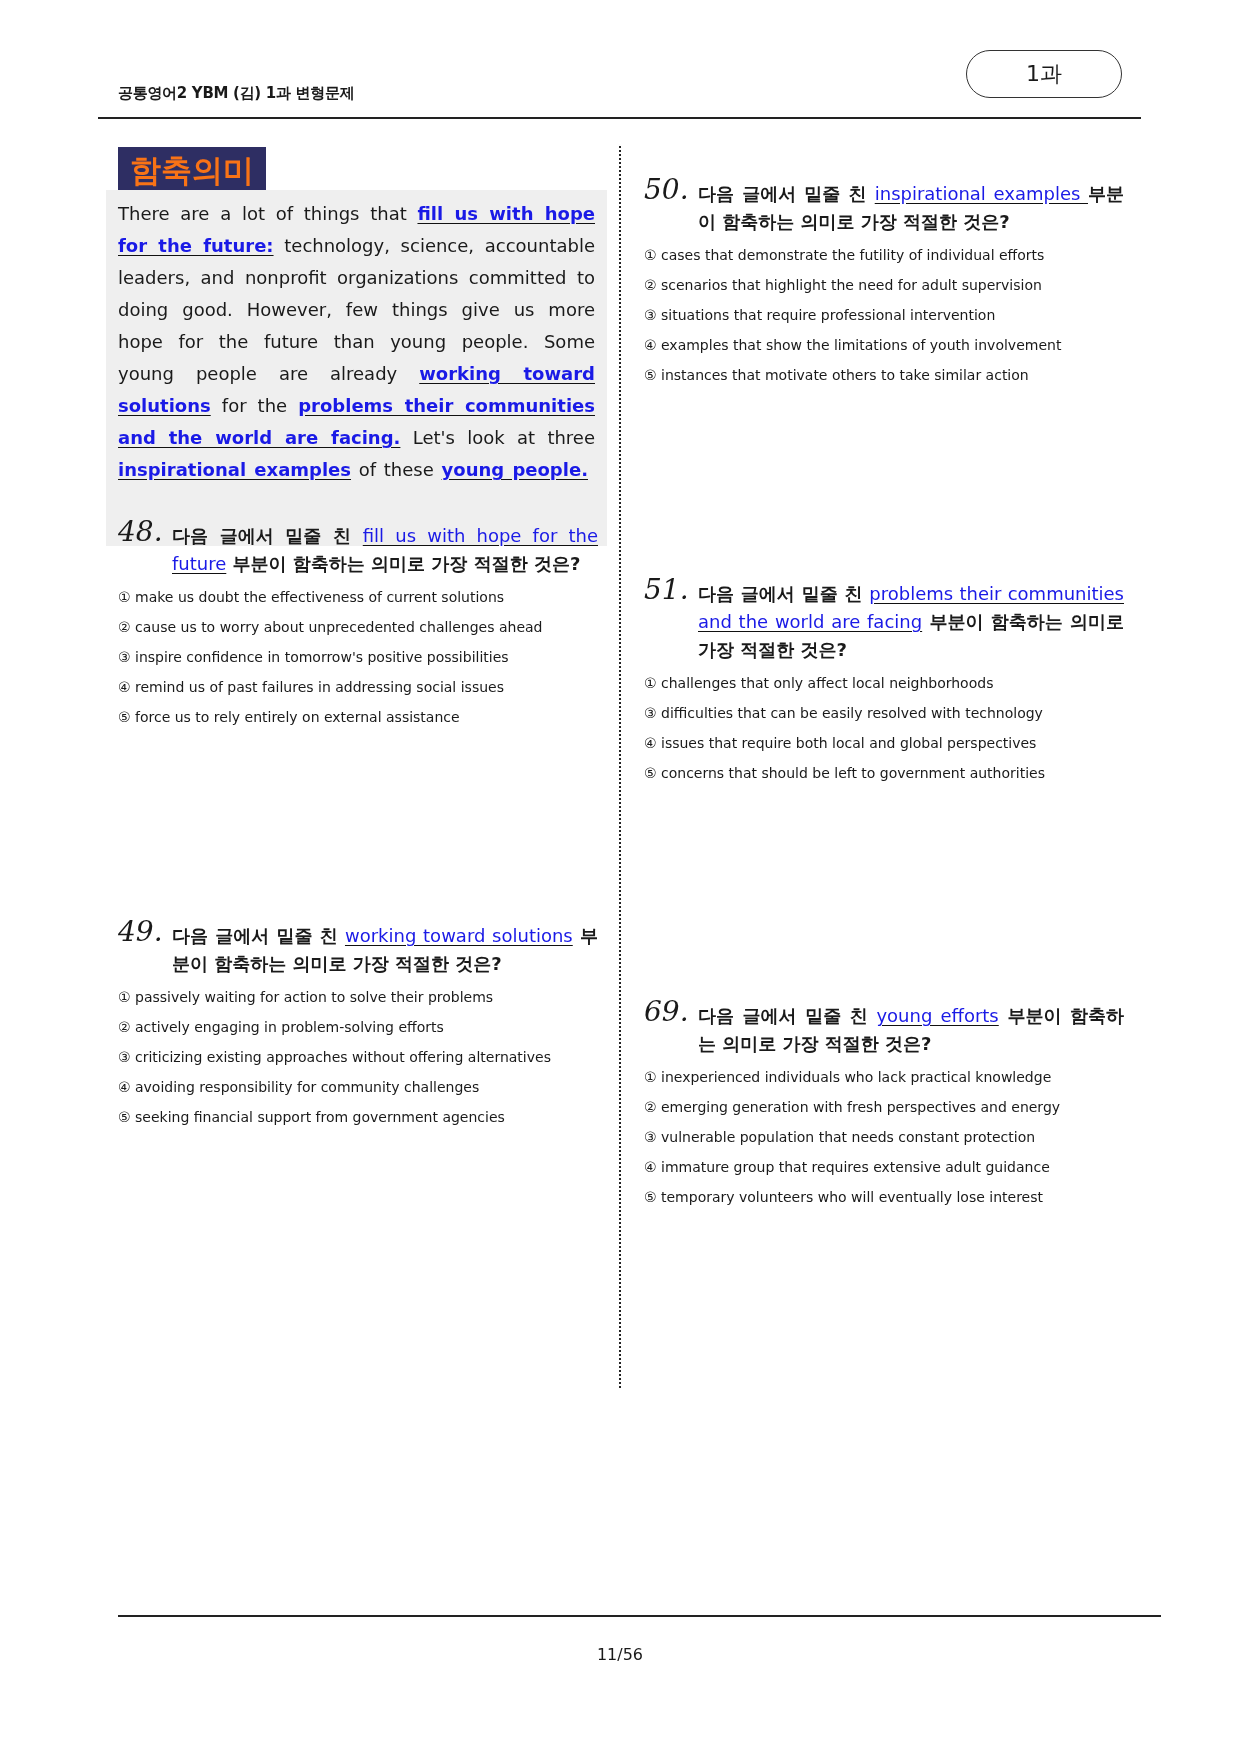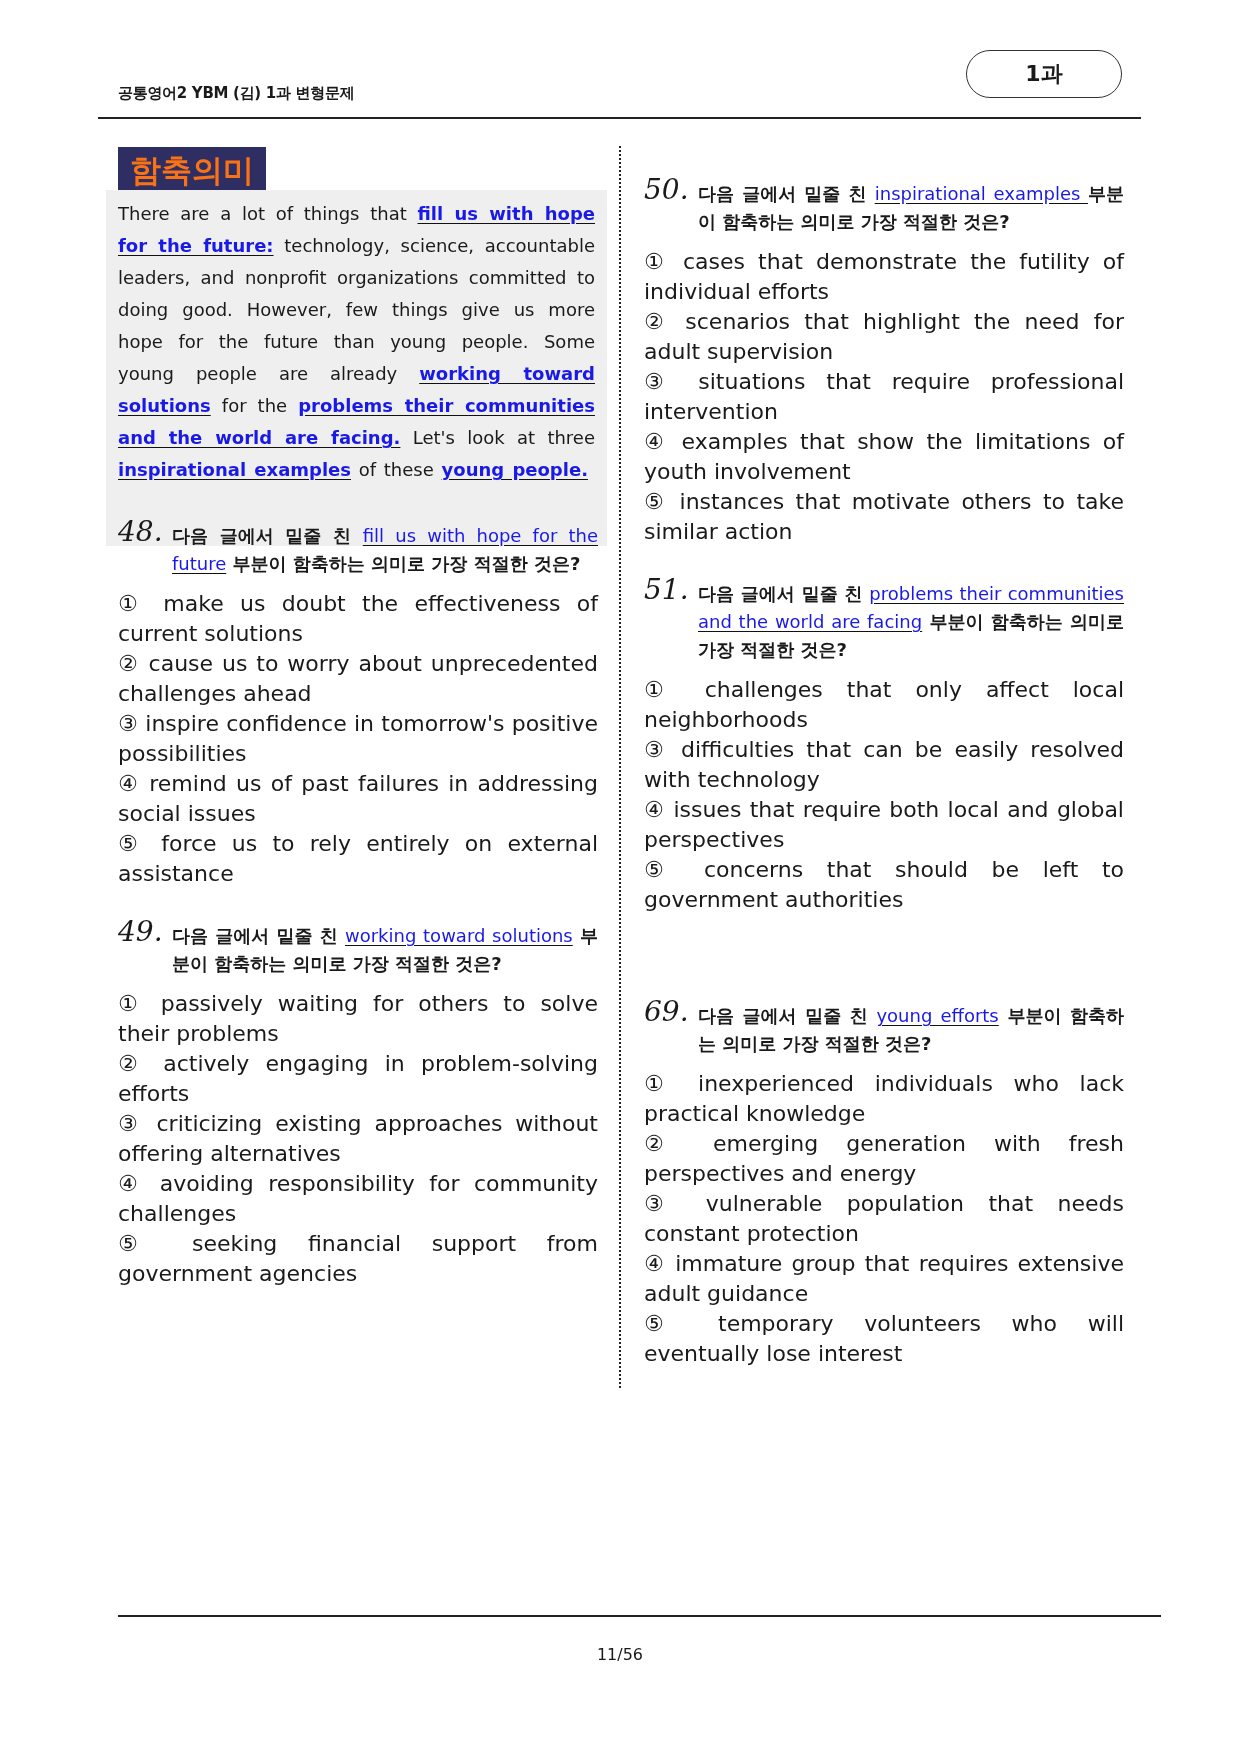--- a/index.html
+++ b/index.html
@@ -1,37 +1,37 @@
 <!DOCTYPE html>
 <html><head>
 <meta charset="utf-8">
 <style>
   html, body { margin: 0; padding: 0; background: #ffffff; }
   body { width: 1240px; height: 1752px; position: relative; overflow: hidden;
          font-family: "DejaVu Sans", "Liberation Sans", sans-serif; color: #1a1a1a; }
   .header-title { position: absolute; left: 118px; top: 84px; font-size: 15px; font-weight: bold; letter-spacing: -0.3px; }
   .lesson-badge { position: absolute; left: 966px; top: 50px; width: 154px; height: 46px;
                   border: 1px solid #333; border-radius: 24px; display: flex; align-items: center; justify-content: center;
-                  font-size: 22px; font-weight: bold; }
+                  font-size: 22px; font-weight: normal; }
   .header-rule { position: absolute; left: 98px; top: 117px; width: 1043px; height: 2px; background: #222; }
   .col-divider { position: absolute; left: 619px; top: 146px; height: 1242px; border-left: 2px dotted #222; }
 
   .section-tag { position: absolute; left: 118px; top: 147px; background: #2e2e63; color: #f97316;
                  font-size: 31px; font-weight: bold; padding: 2px 12px 2px 12px; height: 42px; line-height: 42px; }
   .passage { position: absolute; left: 106px; top: 190px; width: 501px; height: 356px; background: #efefef;
              box-sizing: border-box; padding: 8px 12px 0 12px; font-size: 18px; line-height: 32px;
              text-align: justify; word-spacing: 2px; }
   .u { color: #1a1ae6; font-weight: bold; text-decoration: underline; text-decoration-color: #111; text-underline-offset: 3px; }
 
   .q { position: absolute; width: 480px; }
   .q-head { position: relative; padding-left: 54px; font-size: 18px; font-weight: bold; line-height: 28px; text-align: justify; }
   .q-num { position: absolute; left: 0; top: -4px; font-family: "DejaVu Serif", "Liberation Serif", serif;
            font-style: italic; font-size: 28px; font-weight: normal; }
   .q-head .ul { color: #1a1ae6; font-weight: normal; text-decoration: underline; text-decoration-color: #111; text-underline-offset: 3px; }
-  .opts { margin-top: 11px; font-size: 22px; line-height: 30px; text-align: justify; }
+  .opts { margin-top: 4px; font-size: 14px; line-height: 30px; text-align: justify; }
   .opt { display: block; }
 
   .footer-rule { position: absolute; left: 118px; top: 1615px; width: 1043px; height: 2px; background: #222; }
   .page-num { position: absolute; left: 0; width: 1240px; top: 1645px; text-align: center; font-size: 16px; }
 </style>
 </head>
 <body>
 
 <div class="header-title">공통영어2 YBM (김) 1과 변형문제</div>
 <div class="lesson-badge">1과</div>
@@ -56,21 +56,21 @@
     <span class="opt">⑤ force us to rely entirely on external assistance</span>
   </div>
 </div>
 
 <div class="q" style="left:118px; top:922px;">
   <div class="q-head">
     <span class="q-num">49.</span>
     <span>다음 글에서 밑줄 친 </span><span class="ul">working toward solutions</span><span> 부분이 함축하는 의미로 가장 적절한 것은?</span>
   </div>
   <div class="opts">
-    <span class="opt">① passively waiting for others to solve their problems</span>
+    <span class="opt">① passively waiting for action to solve their problems</span>
     <span class="opt">② actively engaging in problem-solving efforts</span>
     <span class="opt">③ criticizing existing approaches without offering alternatives</span>
     <span class="opt">④ avoiding responsibility for community challenges</span>
     <span class="opt">⑤ seeking financial support from government agencies</span>
   </div>
 </div>
 
 <div class="q" style="left:644px; top:180px;">
   <div class="q-head">
     <span class="q-num">50.</span>

